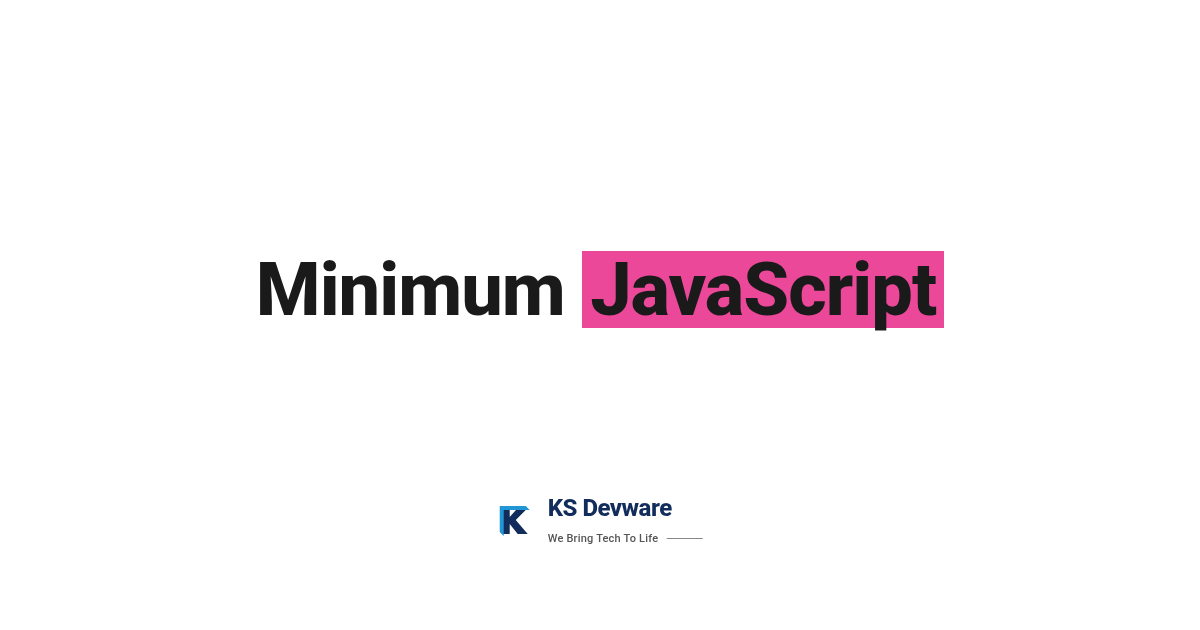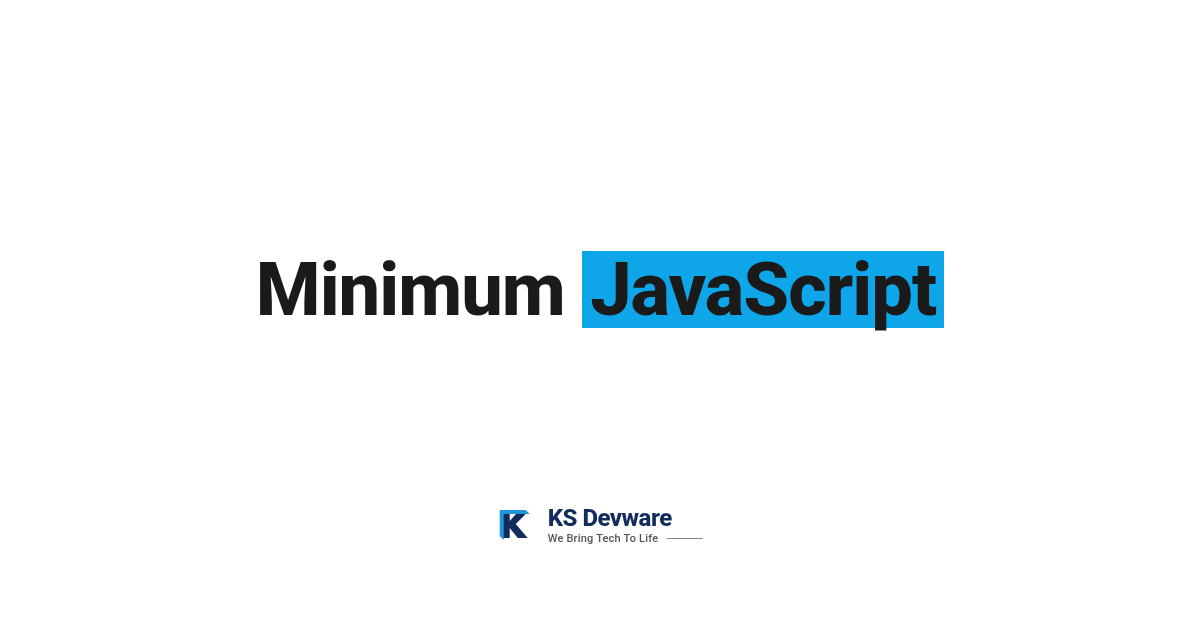--- a/index.html
+++ b/index.html
@@ -23,32 +23,32 @@
       margin-top: -50px;
     }
     .title-line {
       font-size: 74px;
       font-weight: 800;
       line-height: 1.25;
       color: #1a1a1a;
       letter-spacing: -1px;
     }
     .highlight {
-      background: #0ea5e9;
+      background: #ec4899;
       padding: 0 8px;
       display: inline-block;
       line-height: 1.05;
     }
     .logo-container {
       position: absolute;
       bottom: 85px;
       left: 50%;
       transform: translateX(-50%);
       display: flex;
-      align-items: flex-start;
+      align-items: center;
       gap: 12px;
     }
     .logo-icon {
       width: 38px;
       height: 38px;
       position: relative;
     }
     .logo-text-container {
       display: flex;
       flex-direction: column;
@@ -57,21 +57,21 @@
       font-size: 24px;
       font-weight: 800;
       color: #122d5c;
       letter-spacing: -0.5px;
       line-height: 1;
     }
     .logo-tagline-row {
       display: flex;
       align-items: center;
       gap: 8px;
-      margin-top: 2px;
+      margin-top: 12px;
     }
     .logo-tagline {
       font-size: 11px;
       font-weight: 500;
       color: #555;
       letter-spacing: 0.2px;
     }
     .tagline-line {
       height: 1px;
       width: 36px;

